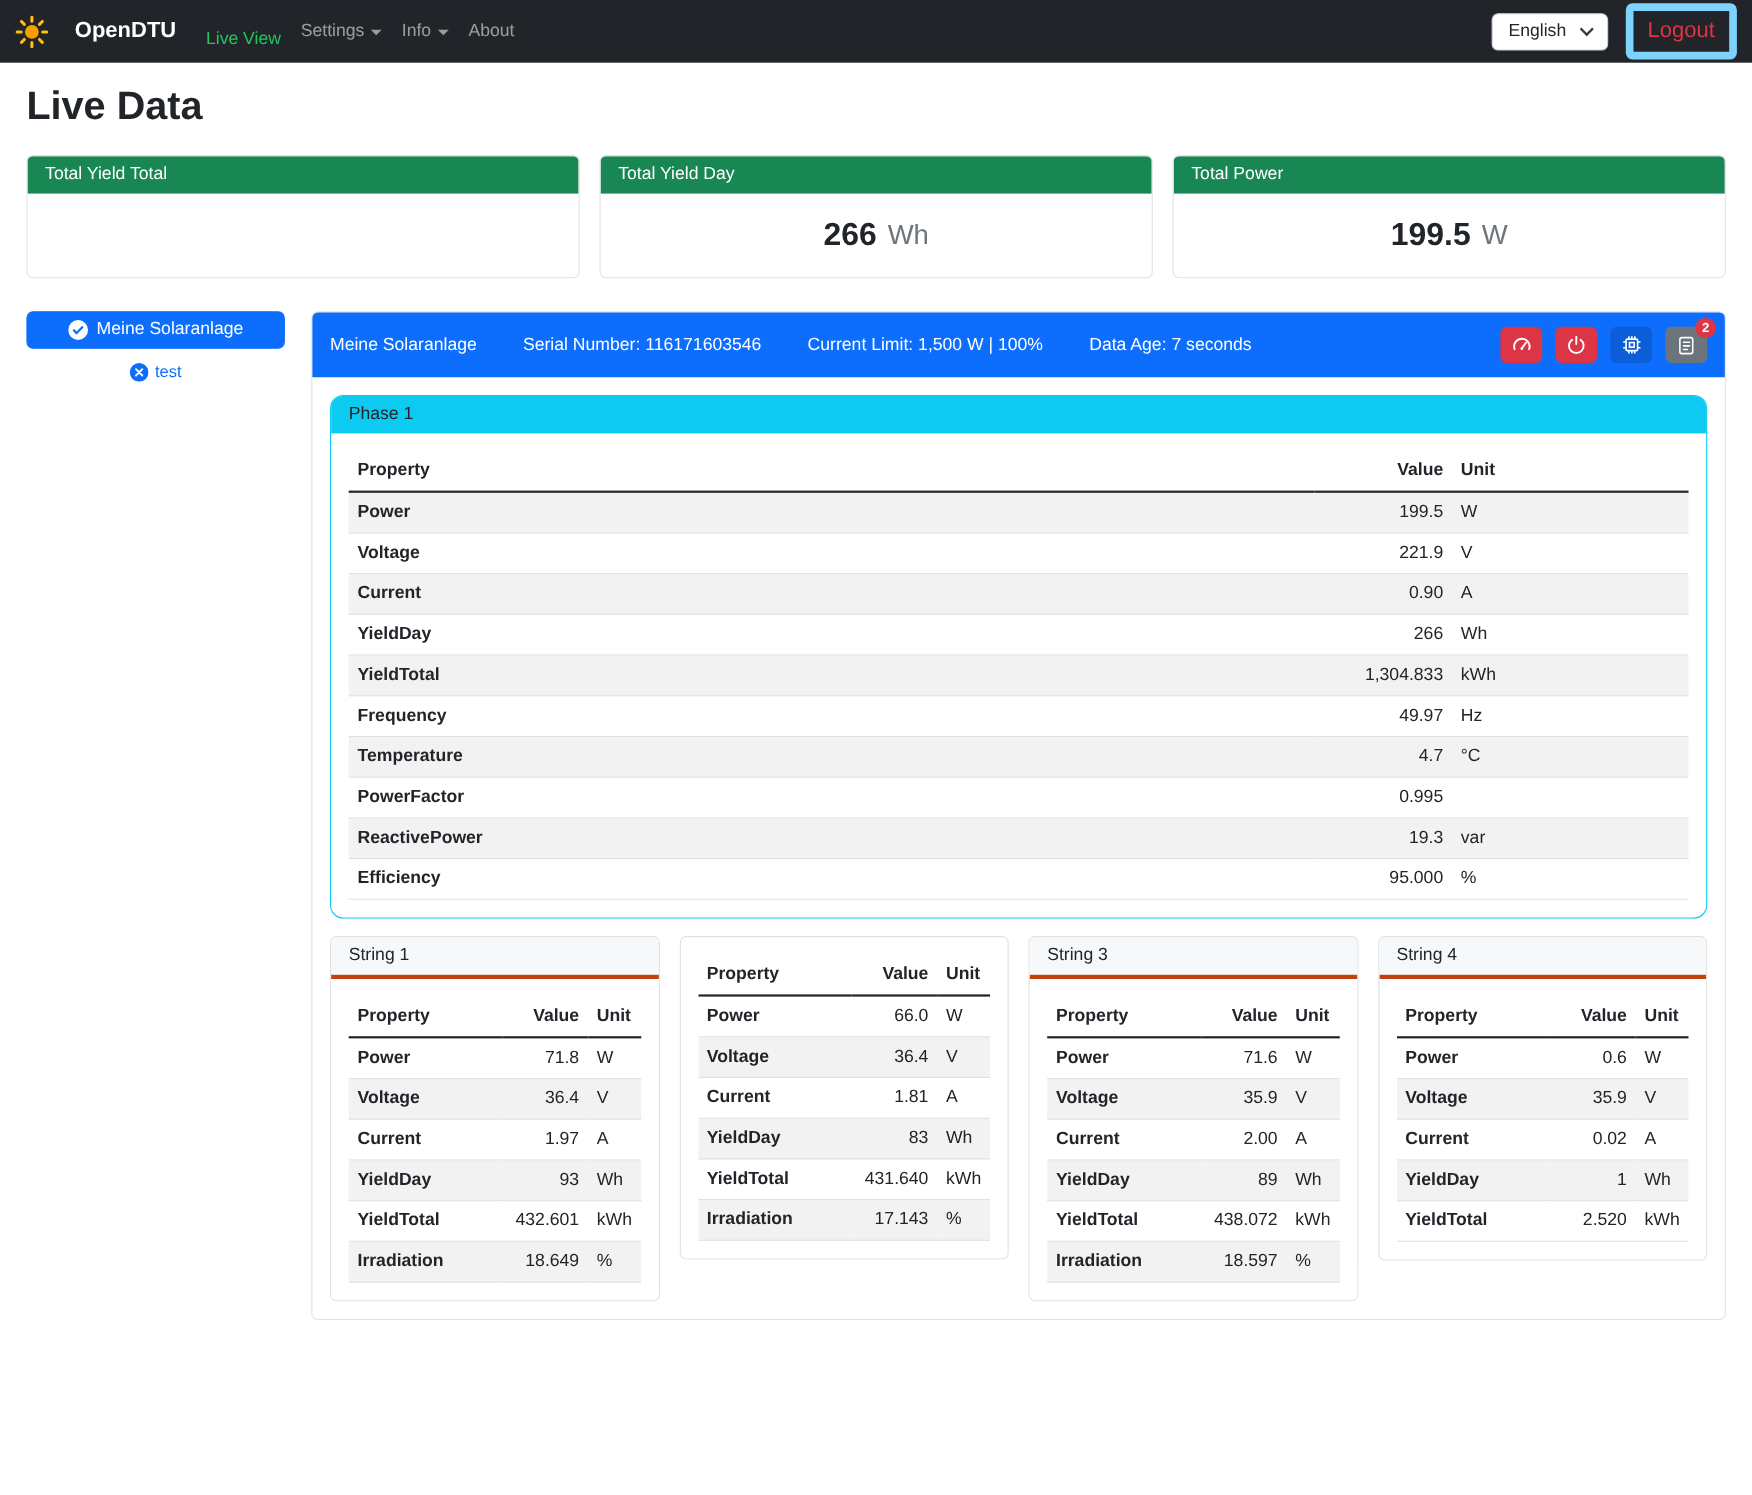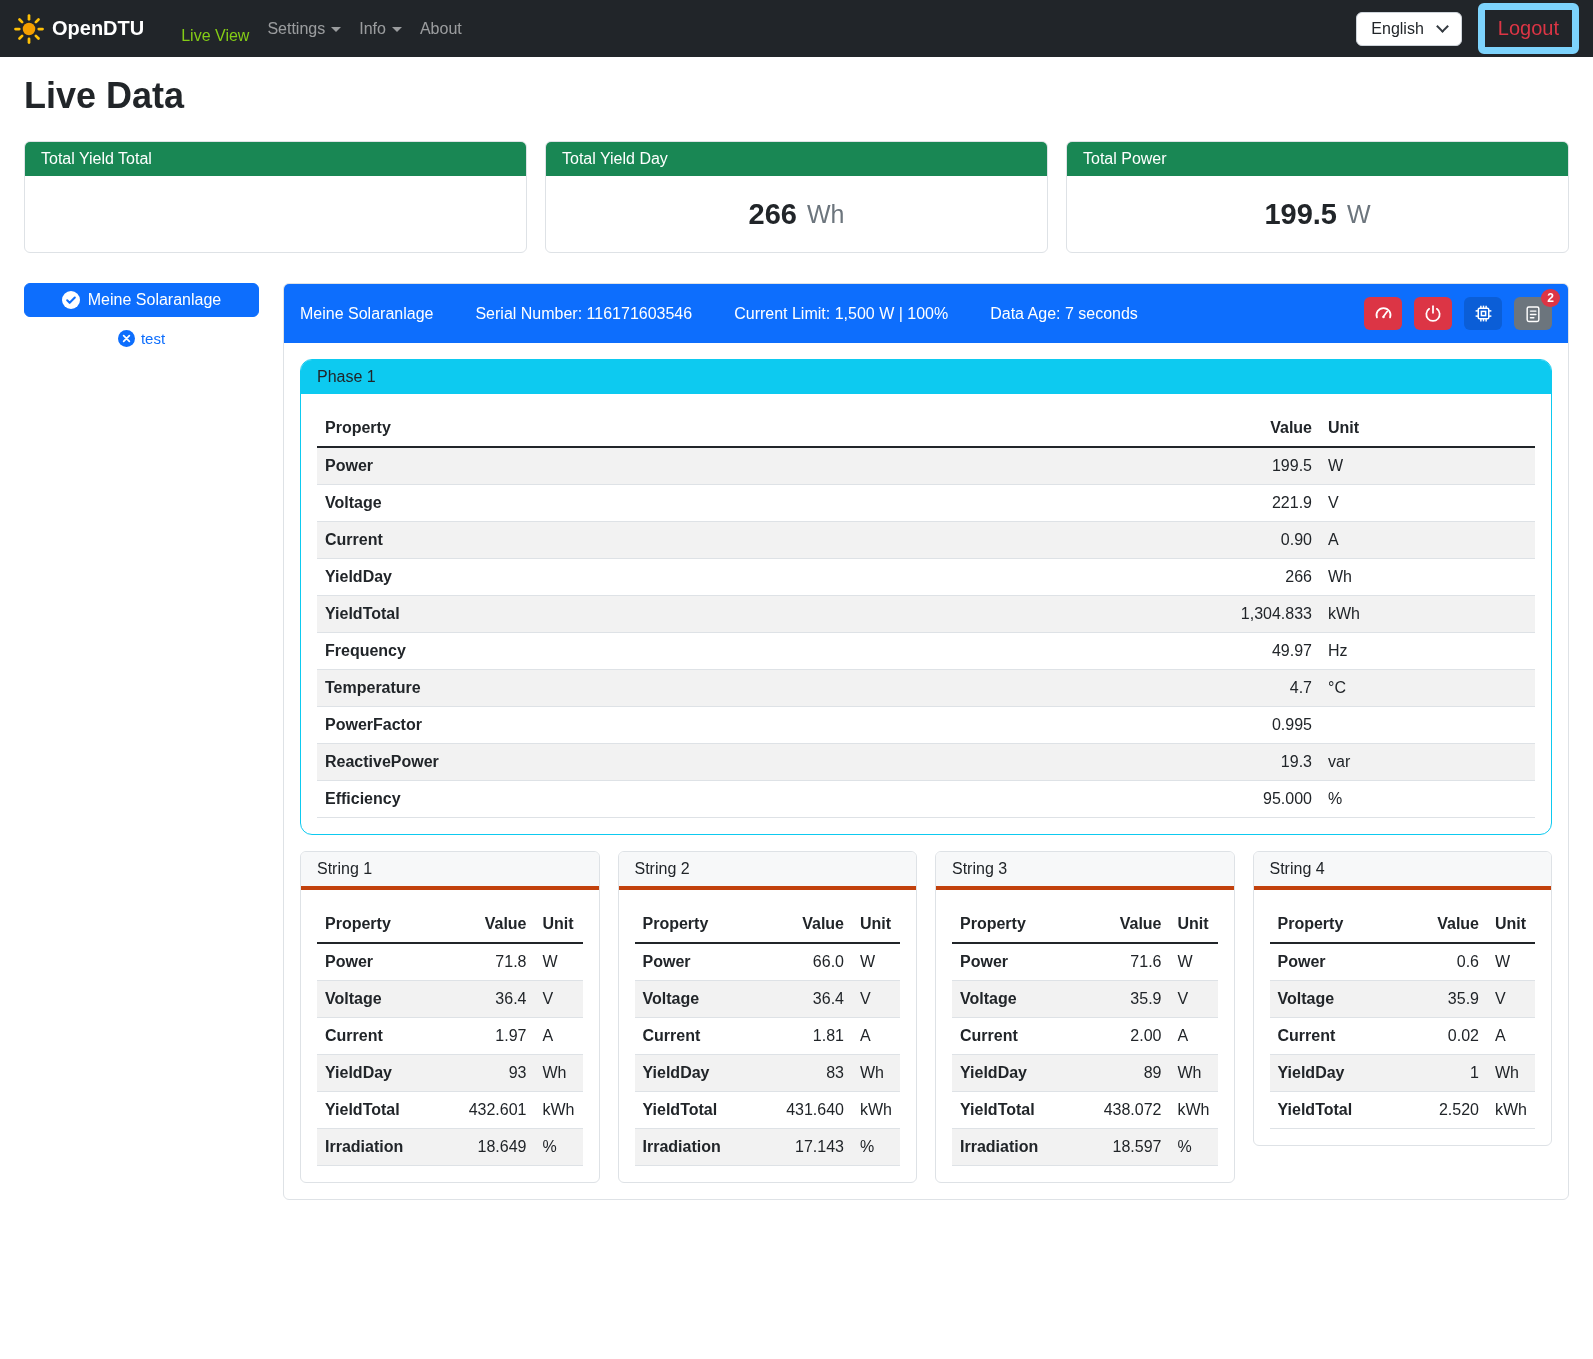--- a/index.html
+++ b/index.html
@@ -14,34 +14,34 @@
 
   
   .navbar {
     background: #212529;
     height: 57px;
     display: flex;
     align-items: center;
     padding: 0 14px;
   }
   .brand {
-    display: flex; align-items: center; gap: 8px;
+    display: flex; align-items: center; gap: 24px;
     color: #fff; font-size: 20px; font-weight: 600;
-    margin-right: 28px; cursor: pointer; text-decoration: none;
+    margin-right: 18px; cursor: pointer; text-decoration: none;
   }
   .logo svg { display: block; }
   .nav-link {
     color: rgba(255,255,255,.55);
     font-size: 16px;
     padding: 8px 9px;
     cursor: pointer;
     display: flex; align-items: center; gap: 6px;
     text-decoration: none;
   }
-  .nav-link.active { color: #84cc16; margin-top: 15px; }
+  .nav-link.active { color: #22c55e; margin-top: 15px; }
   .caret {
     display: inline-block;
     border-top: 5px solid currentColor;
     border-left: 5px solid transparent;
     border-right: 5px solid transparent;
     margin-top: 2px;
   }
   .nav-right { margin-left: auto; display: flex; align-items: center; gap: 16px; }
   .lang-select {
     background: #fff; color: #212529;
@@ -396,21 +396,20 @@
                       <th class="p">Irradiation</th>
                       <td class="v">18.649</td>
                       <td class="u">%</td>
                     </tr>
                 </tbody>
               </table>
             </div>
           </div>
 
           <div class="string-card">
-            <div class="string-header">String 2</div>
             <div class="string-body">
               <table class="table-string">
                 <thead>
                   <tr>
                     <th class="p">Property</th>
                     <th class="v">Value</th>
                     <th class="u">Unit</th>
                   </tr>
                 </thead>
                 <tbody>

